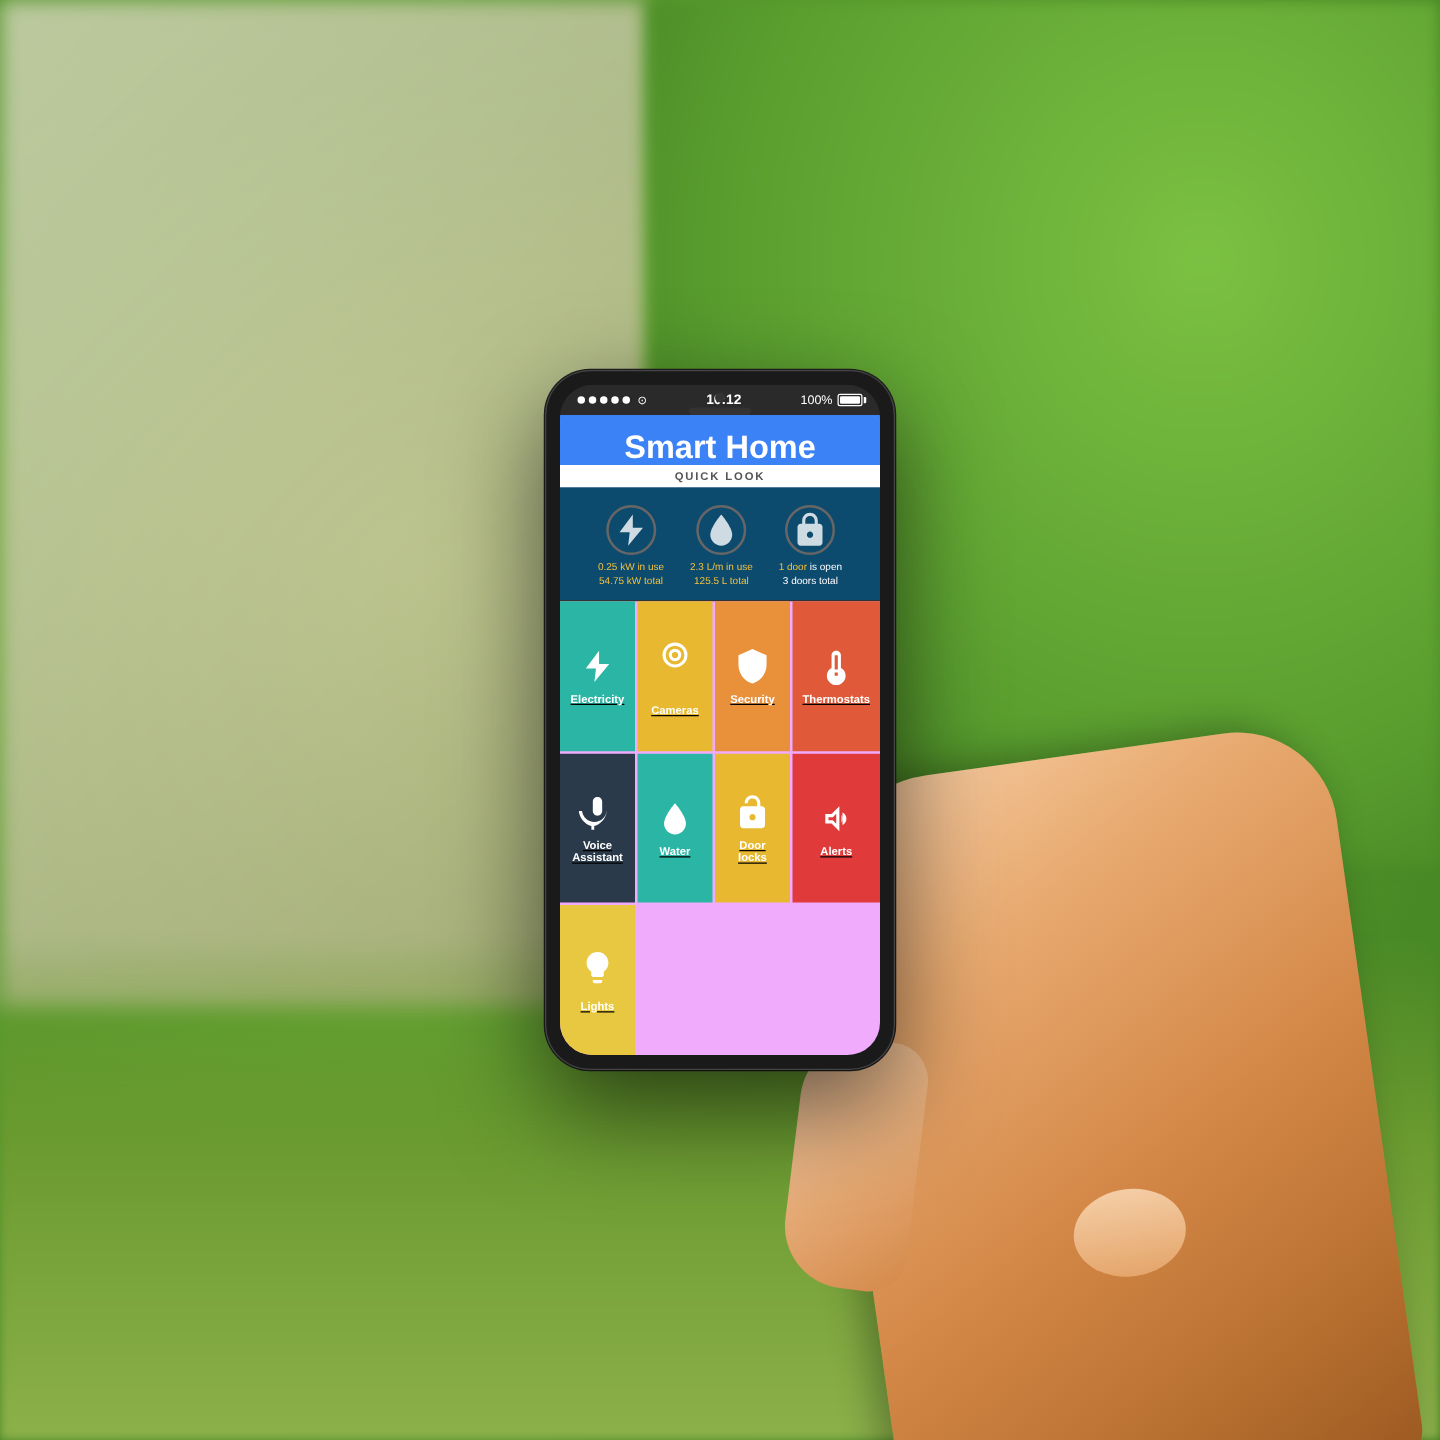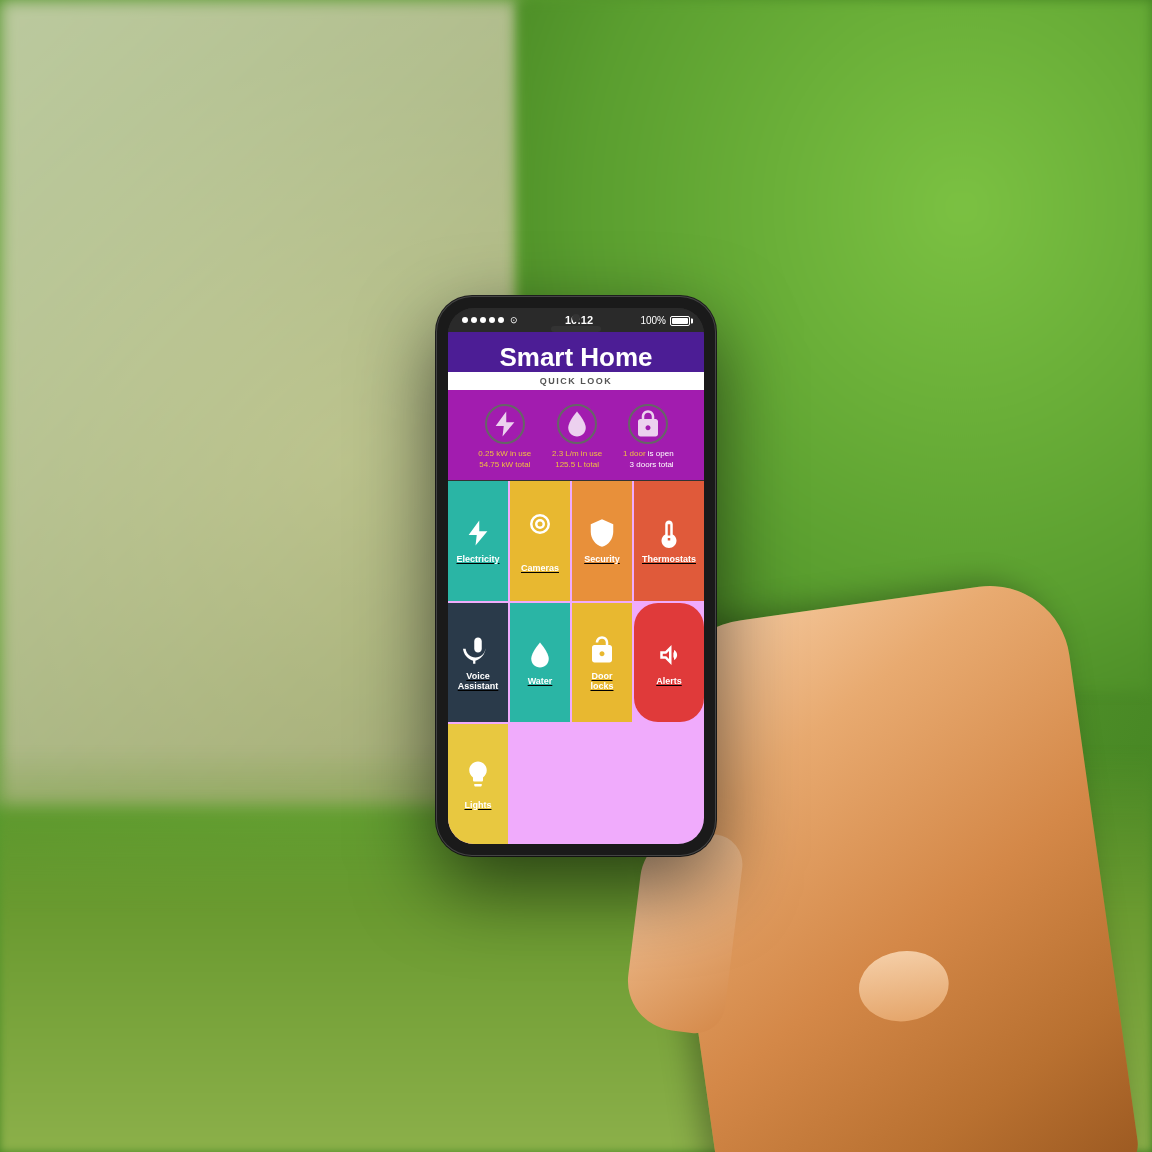--- a/index.html
+++ b/index.html
@@ -136,21 +136,21 @@
     }
 
     .status-time {
       color: white;
       font-size: 11px;
       font-weight: 600;
     }
 
     .status-right {
       display: flex;
-      align-items: flex-end;
+      align-items: flex-start;
       gap: 4px;
       color: white;
       font-size: 10px;
     }
 
     .battery-icon {
       width: 20px;
       height: 10px;
       border: 1.5px solid white;
       border-radius: 2px;
@@ -174,21 +174,21 @@
 
     .battery-fill {
       height: 100%;
       width: 100%;
       background: white;
       border-radius: 1px;
     }
 
     
     .app-header {
-      background: #4c1d95;
+      background: #3b82f6;
       padding: 12px 10px 8px;
       text-align: center;
       flex-shrink: 0;
     }
 
     .app-title {
       color: white;
       font-size: 26px;
       font-weight: 700;
       line-height: 1;
@@ -203,21 +203,21 @@
 
     .app-subtitle {
       color: #555;
       font-size: 9px;
       font-weight: 700;
       letter-spacing: 1.5px;
     }
 
     
     .quick-stats {
-      background: #a21caf;
+      background: #0c4a6e;
       display: flex;
       justify-content: space-around;
       padding: 14px 20px 10px;
       flex-shrink: 0;
       border-bottom: 1px solid #333;
     }
 
     .stat-item {
       display: flex;
       flex-direction: column;
@@ -242,21 +242,20 @@
       font-size: 8px;
       line-height: 1.4;
     }
 
     .stat-text .highlight {
       color: #f0c040;
     }
 
     .stat-text .normal {
       color: white;
-      text-align: right;
     }
 
     
     .app-grid {
       display: grid;
       grid-template-columns: repeat(4, 1fr);
       grid-template-rows: repeat(3, 1fr);
       flex: 1;
       gap: 2px;
       background: #f0abfc;
@@ -281,21 +280,21 @@
     }
 
     
     .color-teal { background: #2ab5a5; }
     .color-yellow { background: #e8b830; gap: 24px; }
     .color-orange-red { background: #e05a3a; }
     .color-orange { background: #e8903a; }
     .color-dark { background: #2a3a4a; }
     .color-teal2 { background: #2ab5a5; }
     .color-yellow2 { background: #e8b830; }
-    .color-red { background: #e03a3a; border-radius: 24px; }
+    .color-red { background: #e03a3a; }
     .color-yellow3 { background: #e8c840; gap: 11px; }
 
     
     .svg-icon {
       width: 30px;
       height: 30px;
       fill: white;
     }
   </style>
 </head>

